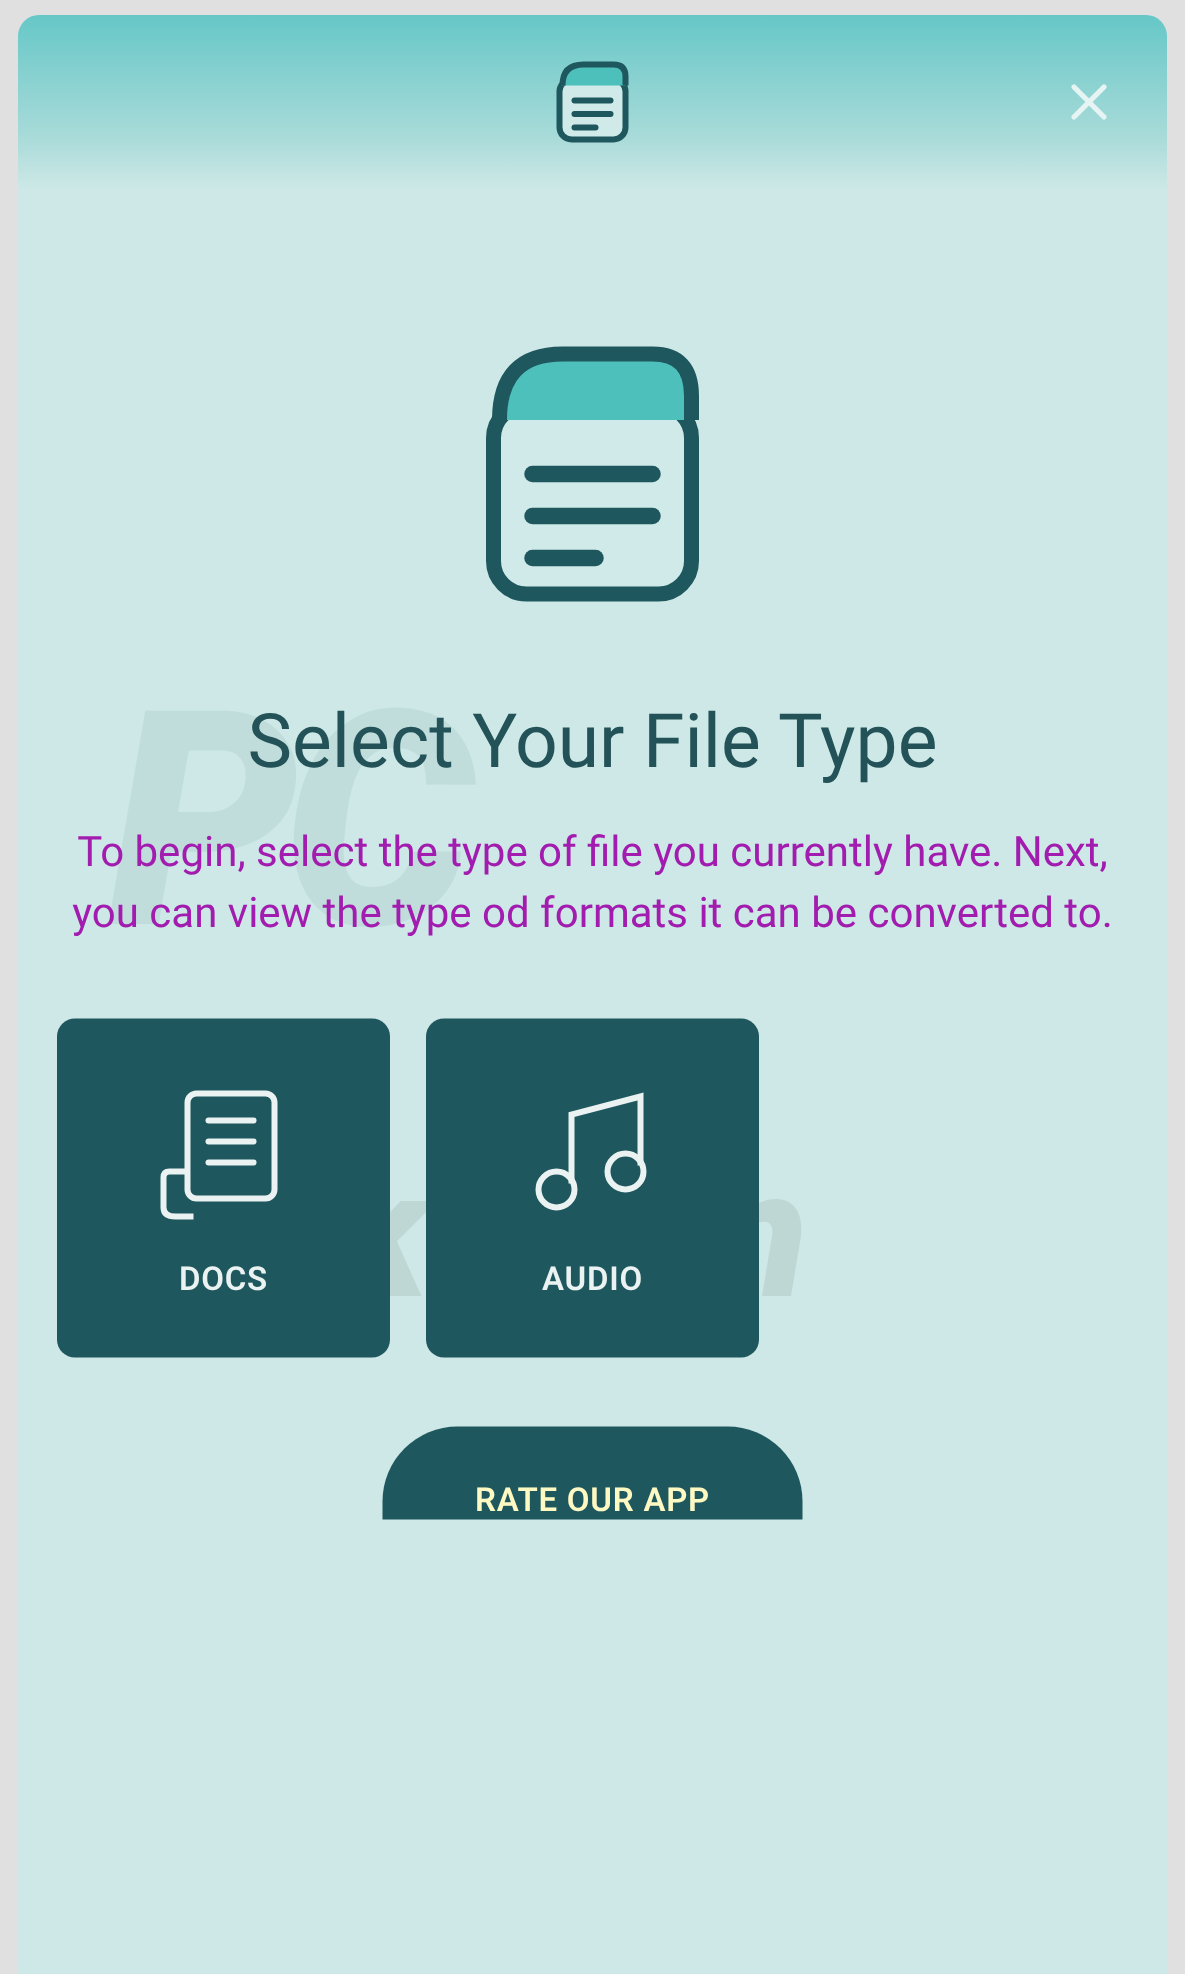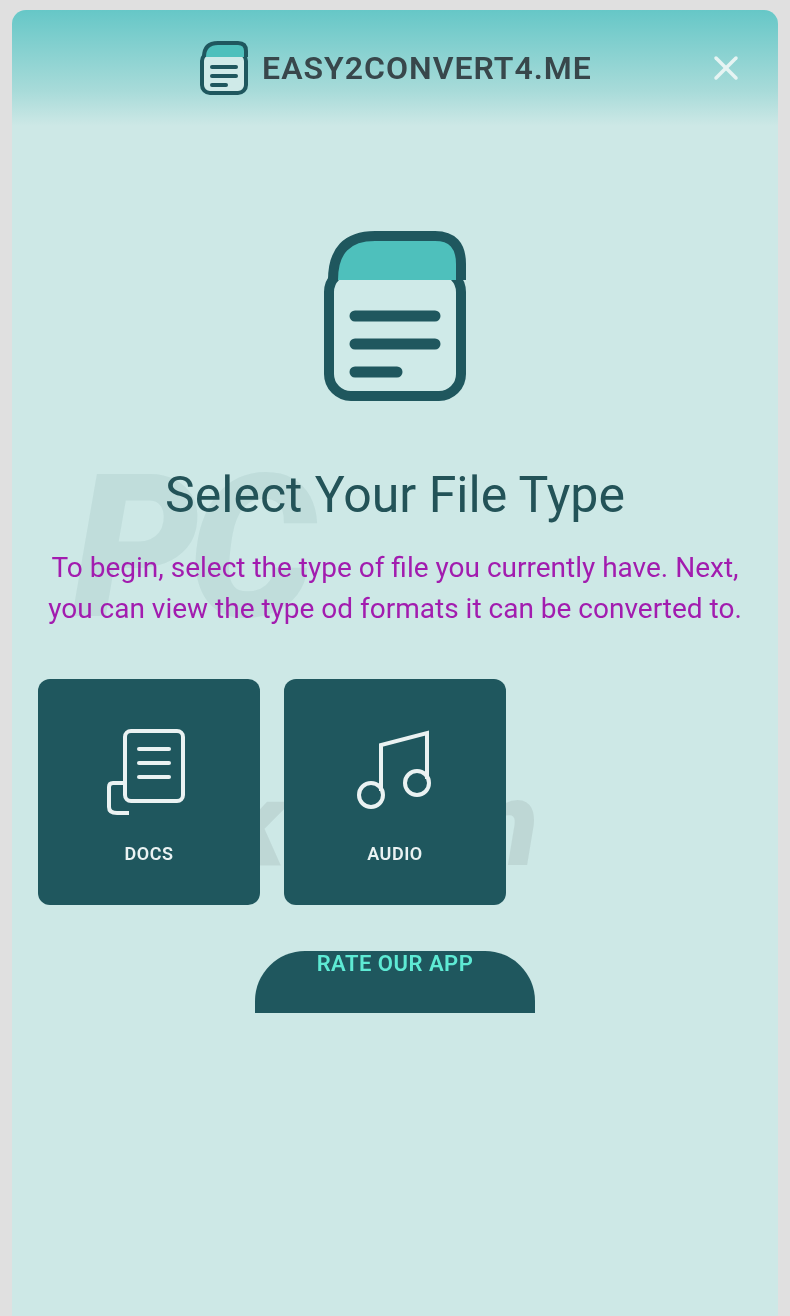--- a/index.html
+++ b/index.html
@@ -96,35 +96,35 @@
   display: flex;
   flex-direction: column;
   align-items: center;
   justify-content: center;
   gap: 22px;
   cursor: pointer;
   color: #eaf2f2;
 }
 .tile-icon svg { display: block; }
 .tile-label {
-  font-size: 18px;
+  font-size: 22px;
   font-weight: 600;
   letter-spacing: 0.5px;
 }
 .rate-btn {
   background: #1f575e;
-  color: #5eead4;
+  color: #fef9c3;
   font-size: 22px;
   font-weight: 600;
   letter-spacing: 0.5px;
   height: 62px;
   width: 280px;
   border-radius: 50px 50px 0 0;
   display: flex;
-  align-items: flex-start;
+  align-items: flex-end;
   justify-content: center;
   cursor: pointer;
   margin-top: 46px;
 }
 .watermark {
   position: absolute;
   top: 448px;
   left: 60px;
   font-size: 200px;
   font-weight: 900;
@@ -159,21 +159,20 @@
     <div class="header-logo">
       <span class="header-logo-icon">
         <svg width="52" height="58" viewBox="0 0 52 58">
           <rect x="4" y="14" width="44" height="40" rx="8" fill="#cfeae8" stroke="#1f575e" stroke-width="4"></rect>
           <path d="M 6 18 Q 6 4 20 4 L 40 4 Q 48 4 48 12 L 48 18" fill="#4ec0bc" stroke="#1f575e" stroke-width="4"></path>
           <line x1="14" y1="28" x2="38" y2="28" stroke="#1f575e" stroke-width="4" stroke-linecap="round"></line>
           <line x1="14" y1="37" x2="38" y2="37" stroke="#1f575e" stroke-width="4" stroke-linecap="round"></line>
           <line x1="14" y1="46" x2="28" y2="46" stroke="#1f575e" stroke-width="4" stroke-linecap="round"></line>
         </svg>
       </span>
-      <span class="header-title">EASY2CONVERT4.ME</span>
     </div>
     <div class="close-btn">
       <span>
         <svg width="28" height="28" viewBox="0 0 28 28">
           <line x1="4" y1="4" x2="24" y2="24" stroke="currentColor" stroke-width="3.5" stroke-linecap="round"></line>
           <line x1="24" y1="4" x2="4" y2="24" stroke="currentColor" stroke-width="3.5" stroke-linecap="round"></line>
         </svg>
       </span>
     </div>
   </div>

